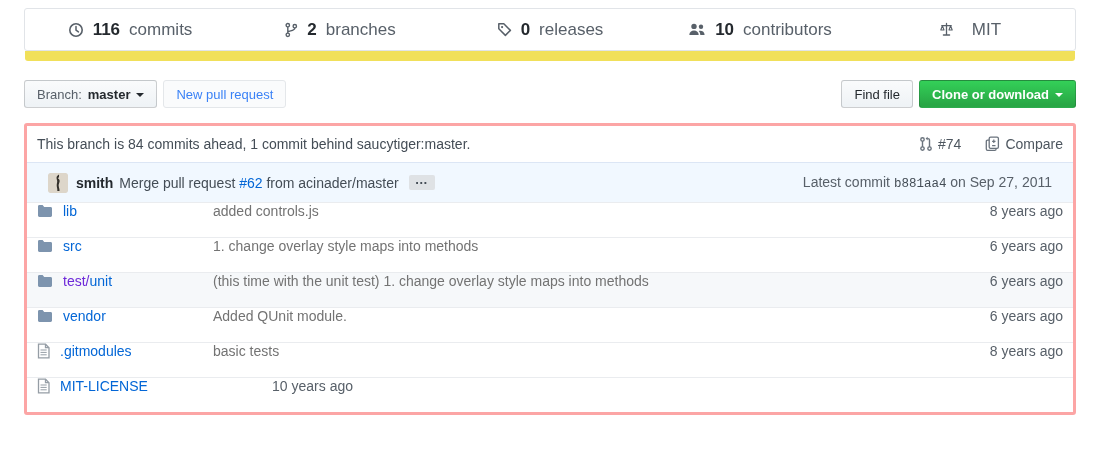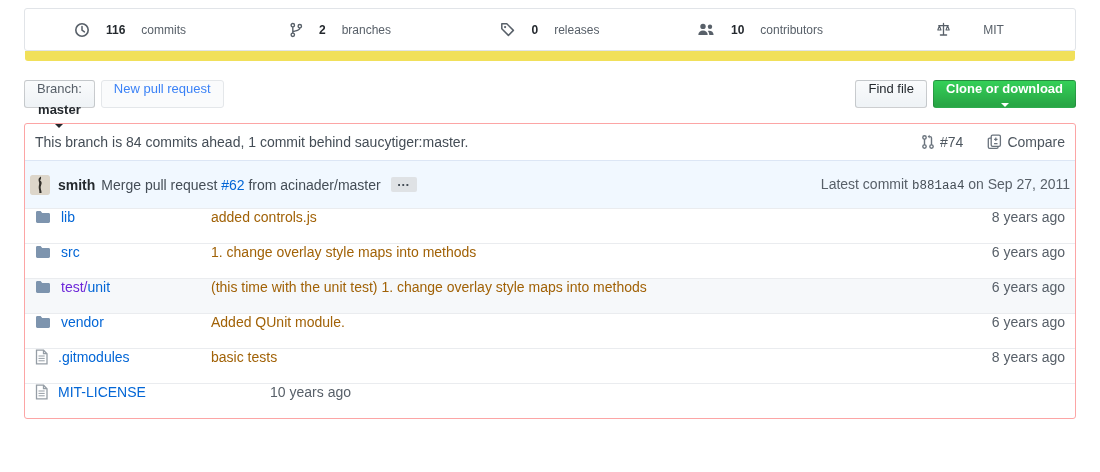--- a/index.html
+++ b/index.html
@@ -7,60 +7,60 @@
   .page { width:1100px; height:472px; padding:8px 24px 0; overflow:hidden; background:#fff; }
 
   
   .repo-header { display:flex; align-items:baseline; gap:12px; font-size:16px; margin-bottom:24px; padding-top:2px; }
   .repo-desc { color:#24292e; }
   .repo-link { color:#0366d6; text-decoration:none; cursor:pointer; }
 
   
   .summary-box { border:1px solid #e1e4e8; border-radius:3px; background:#fff; }
   .stats-row { display:flex; height:41px; align-items:center; }
-  .stat-item { flex:1; display:flex; justify-content:center; align-items:center; gap:16px; font-size:12px; color:#586069; cursor:pointer; text-decoration:none; }
+  .stat-item { flex:1; display:flex; justify-content:center; align-items:center; gap:9px; font-size:17px; color:#586069; cursor:pointer; text-decoration:none; }
   .stat-item b { color:#24292e; font-weight:700; }
   .octicon { flex:none; display:inline-block; }
   .lang-bar { height:10px; background:#f1e05a; margin:0 1px; border-radius:0 0 3px 3px; cursor:pointer; }
 
   
   .toolbar { margin-top:19px; display:flex; align-items:center; }
   .btn { display:inline-flex; align-items:center; gap:6px; height:28px; padding:0 12px; font-size:13px; border-radius:3px;
          border:1px solid rgba(27,31,35,.2); background:linear-gradient(-180deg,#fafbfc,#eff3f6 90%);
-         color:#24292e; cursor:pointer; font-family:inherit; white-space:nowrap;flex-direction:column; }
+         color:#24292e; cursor:pointer; font-family:inherit; white-space:nowrap; }
   .branch-prefix { color:#586069; }
   .branch-name { font-weight:700; }
   .btn-disabled { color:#3b82f6; background:#fafbfc; border-color:#e4e7ea; cursor:default; }
   .btn-green { background:linear-gradient(-180deg,#34d058,#28a745 90%); color:#fff; font-weight:700; }
   .caret { width:0; height:0; border-left:4px solid transparent; border-right:4px solid transparent; border-top:4px solid currentColor; display:inline-block; margin-top:1px; }
   .ml6 { margin-left:6px; }
   .spacer { flex:1; }
 
   
-  .file-table { margin-top:15px; border:1px solid #fca5a5; border-radius:3px; font-size:14px; background:#fff; }
+  .file-table { margin-top:15px; border:3px solid #fca5a5; border-radius:3px; font-size:14px; background:#fff; }
   .branch-infobar { display:flex; align-items:center; height:36px; padding:0 10px; color:#444d56; }
   .infobar-right { margin-left:auto; display:flex; align-items:center; gap:24px; }
   .infobar-link { display:flex; align-items:center; gap:5px; color:#4d565f; text-decoration:none; cursor:pointer; }
 
-  .commit-tease { display:flex; align-items:center; height:48px; background:#f1f8ff; border-top:1px solid #dce6f5; padding:0 5px; color:#444d56; }
+  .commit-tease { display:flex; align-items:center; height:40px; background:#f1f8ff; border-top:1px solid #dce6f5; padding:0 21px; color:#444d56; }
   .avatar { width:20px; height:20px; border-radius:2px; margin-right:8px; flex:none; cursor:pointer; }
   .author { font-weight:700; color:#24292e; margin-right:6px; text-decoration:none; cursor:pointer; }
   .commit-msg { color:#444d56; }
   .pr-link { color:#0366d6; text-decoration:none; cursor:pointer; }
   .ellipsis-btn { background:#dfe2e5; color:#444d56; border:none; border-radius:2px; font-weight:700; font-size:13px; line-height:7px; padding:1px 6px 7px; margin-left:10px; cursor:pointer; letter-spacing:1px; font-family:inherit; }
   .tease-right { margin-left:auto; color:#586069; white-space:nowrap; }
   .sha { font-family:"Liberation Mono", monospace; font-size:12.5px; color:#444d56; }
 
   .file-row { display:flex; align-items:flex-start; height:35px; border-top:1px solid #eaecef; }
   .file-row.highlight { background:#f6f8fa; }
   .cell-name { width:186px; flex:none; display:flex; align-items:center; gap:10px; padding-left:10px; }
   .file-link { color:#0366d6; text-decoration:none; cursor:pointer; white-space:nowrap; }
   .path-prefix { color:#6d28d9; }
   .cell-msg { flex:1; overflow:hidden; white-space:nowrap; }
-  .msg-link { color:#a16207; text-decoration:none; cursor:pointer; }
+  .msg-link { color:#737373; text-decoration:none; cursor:pointer; }
   .cell-age { flex:none; width:150px; text-align:right; padding-right:10px; color:#586069; }
 </style>
 </head>
 <body>
 
 <div class="page">
 
 
   <div class="summary-box">
     <div class="stats-row">

